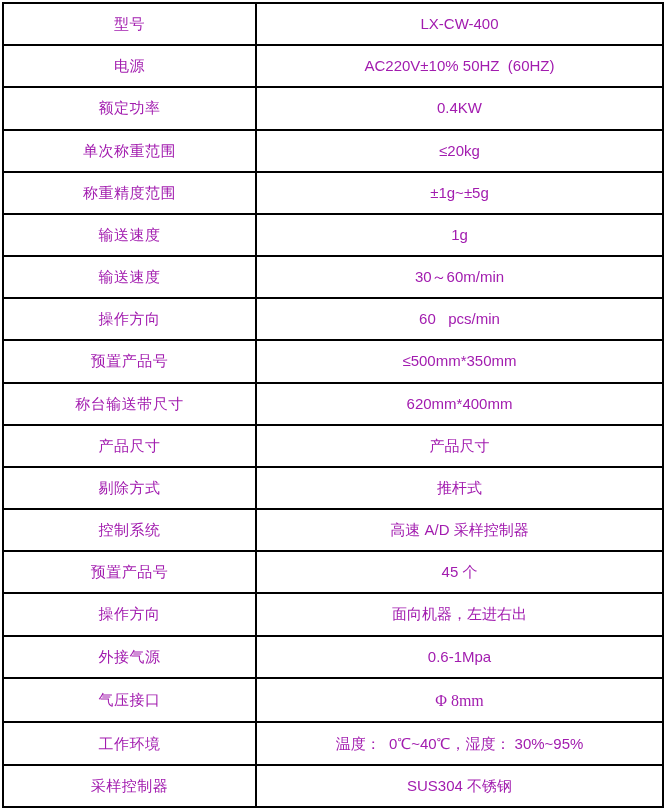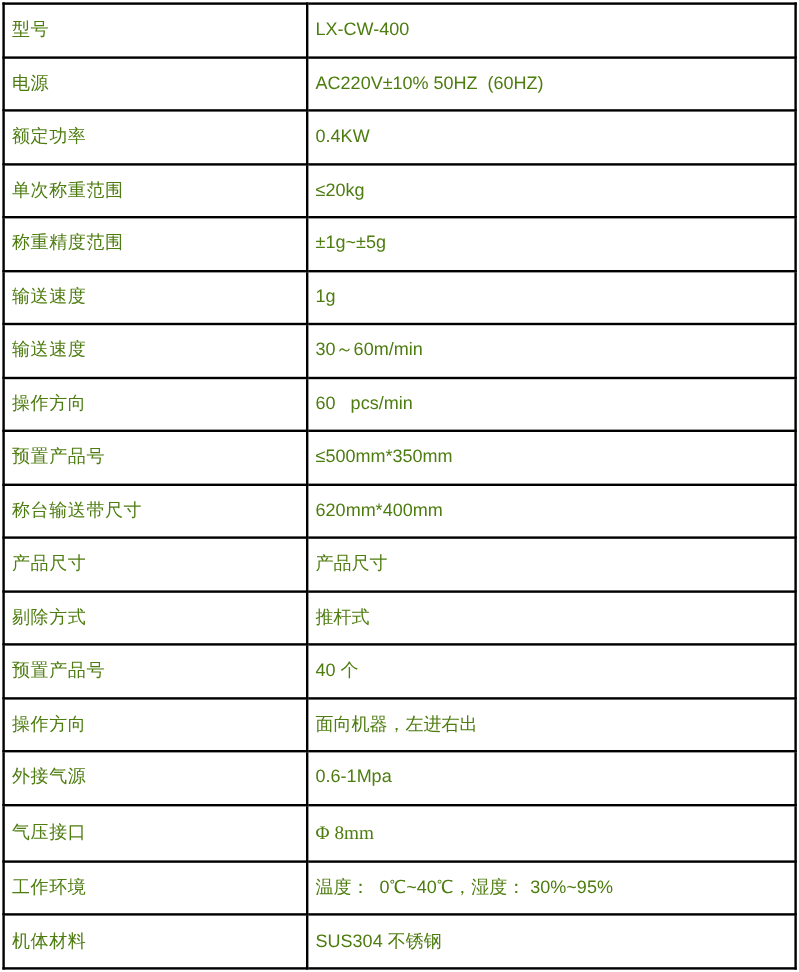--- a/index.html
+++ b/index.html
@@ -16,22 +16,23 @@
   table.spec-table {
     border-collapse: collapse;
     table-layout: fixed;
     width: 662px;
     height: 806px;
     margin: 2px 0 0 2px;
     background: #ffffff;
   }
   table.spec-table td {
     border: 2px solid #000000;
+    text-align: center;
     vertical-align: middle;
-    color: #4d7c0f;
+    color: #a21caf;
     font-size: 15px;
     line-height: 1.2;
     padding: 0 6px;
     white-space: pre-wrap;
     overflow: hidden;
   }
   td.spec-label {
     width: 239px;
     letter-spacing: 0.5px;
   }
@@ -90,37 +91,41 @@
       </tr>
       <tr>
         <td class="spec-label">产品尺寸</td>
         <td class="spec-value">产品尺寸</td>
       </tr>
       <tr>
         <td class="spec-label">剔除方式</td>
         <td class="spec-value">推杆式</td>
       </tr>
       <tr>
+        <td class="spec-label">控制系统</td>
+        <td class="spec-value">高速 A/D 采样控制器</td>
+      </tr>
+      <tr>
         <td class="spec-label">预置产品号</td>
-        <td class="spec-value">40 个</td>
+        <td class="spec-value">45 个</td>
       </tr>
       <tr>
         <td class="spec-label">操作方向</td>
         <td class="spec-value">面向机器，左进右出</td>
       </tr>
       <tr>
         <td class="spec-label">外接气源</td>
         <td class="spec-value">0.6-1Mpa</td>
       </tr>
       <tr>
         <td class="spec-label">气压接口</td>
         <td class="spec-value serif">Φ 8mm</td>
       </tr>
       <tr>
         <td class="spec-label">工作环境</td>
         <td class="spec-value">温度：  0℃~40℃，湿度： 30%~95%</td>
       </tr>
       <tr>
-        <td class="spec-label">机体材料</td>
+        <td class="spec-label">采样控制器</td>
         <td class="spec-value">SUS304 不锈钢</td>
       </tr>
     </tbody>
 </table>
 
 </body></html>

